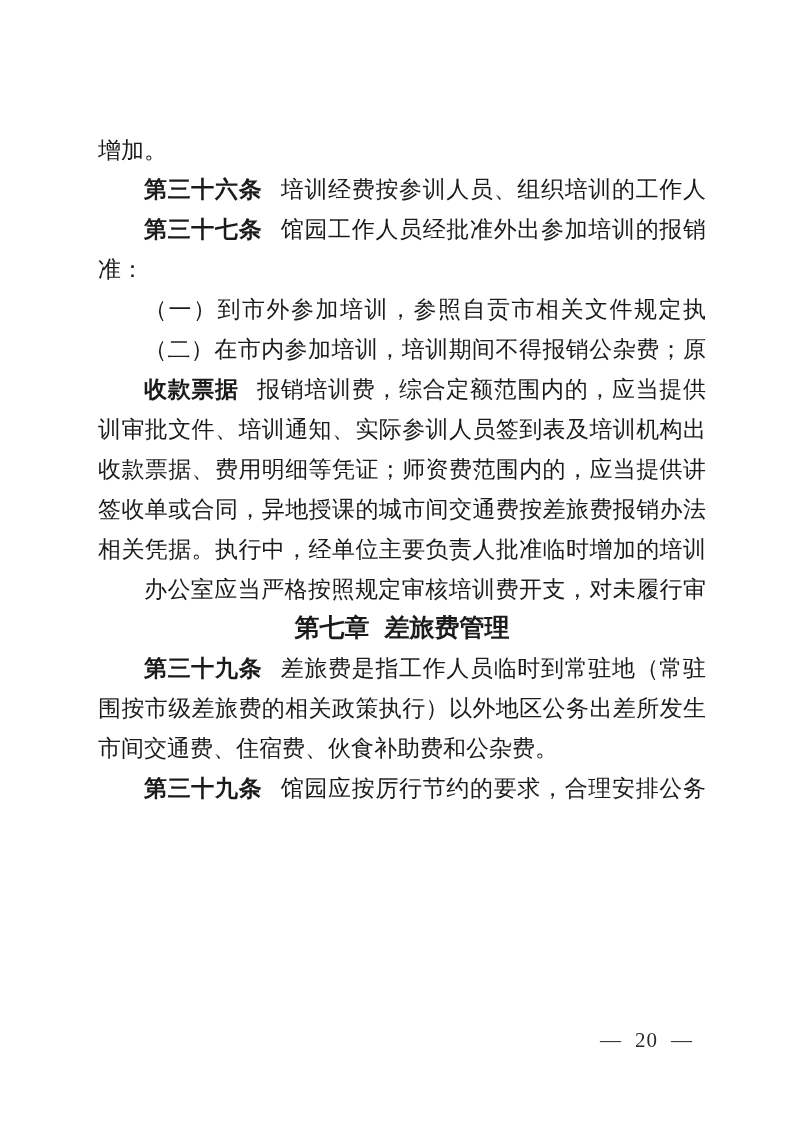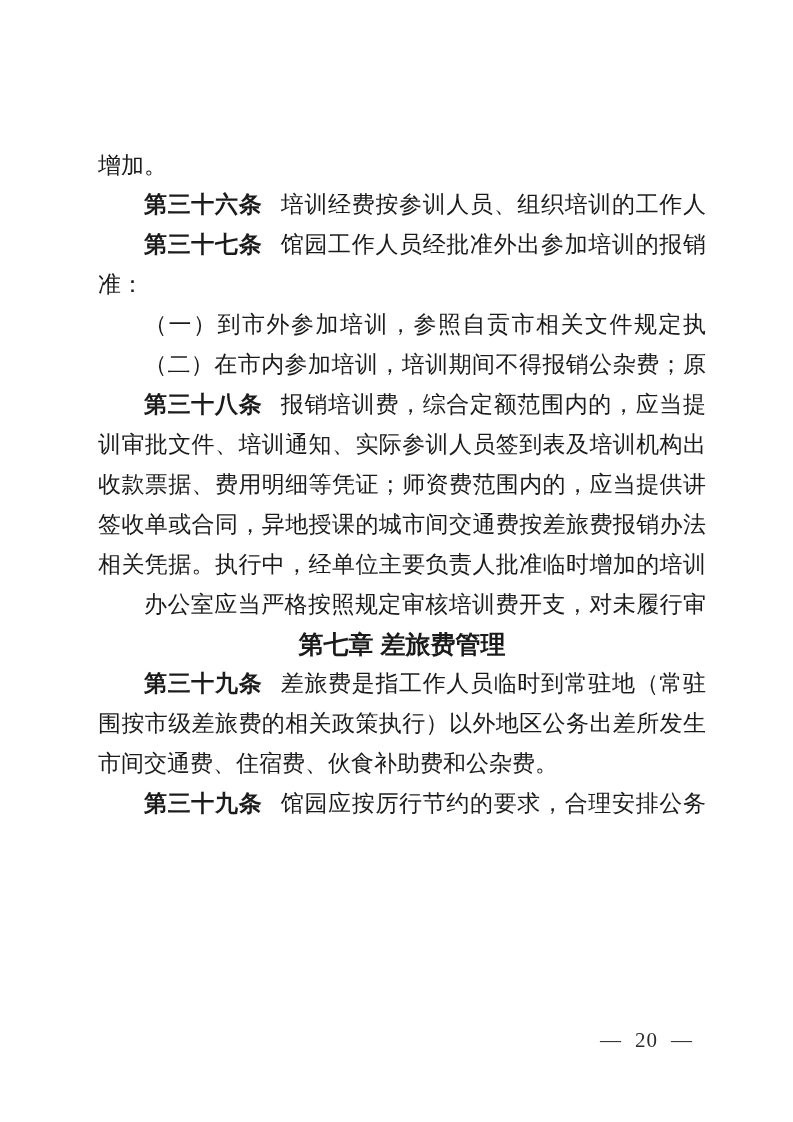--- a/index.html
+++ b/index.html
@@ -9,37 +9,37 @@
     height: 1122px;
     margin: 0 auto;
     background: #ffffff;
     font-family: "Liberation Serif", serif;
     color: #1b1b1b;
     overflow: hidden;
   }
   .text-block {
     position: absolute;
     left: 98px;
-    top: 146px;
+    top: 131px;
     width: 608px;
     font-size: 23px;
     line-height: 39.4px;
   }
   .ln {
     text-align: justify;
     max-height: 40px;
     overflow: hidden;
     white-space: normal;
   }
   .ln.fill { text-align-last: justify; }
   .ln.ind  { text-indent: 2em; }
   .ln b { font-weight: 700; margin-right: 0.8em; }
   .ln b:empty { display: none; }
   .heading-ln {
-    font-family: Liberation Sans, sans-serif;
+    font-family: Liberation Mono, monospace;
     font-weight: 700;
     font-size: 25px;
     text-align: right;
     text-align-last: center;
     max-height: 40px;
     overflow: hidden;
   }
   .footer {
     position: absolute;
     top: 1028px;
@@ -62,21 +62,21 @@
 
     <div class="ln fill ind"><b>第三十六条</b><span>培训经费按参训人员、组织培训的工作人员以</span></div>
 
     <div class="ln fill ind"><b>第三十七条</b><span>馆园工作人员经批准外出参加培训的报销标</span></div>
     <div class="ln"><span>准：</span></div>
 
     <div class="ln fill ind"><span>（一）到市外参加培训，参照自贡市相关文件规定执行。</span></div>
 
     <div class="ln fill ind"><span>（二）在市内参加培训，培训期间不得报销公杂费；原则上</span></div>
 
-    <div class="ln fill ind"><b>第三十八条</b><span>报销培训费，综合定额范围内的，应当提供培</span></div>
+    <div class="ln fill ind"><b>收款票据</b><span>报销培训费，综合定额范围内的，应当提供培</span></div>
     <div class="ln fill"><span>训审批文件、培训通知、实际参训人员签到表及培训机构出具的</span></div>
     <div class="ln fill"><span>收款票据、费用明细等凭证；师资费范围内的，应当提供讲课费</span></div>
     <div class="ln fill"><span>签收单或合同，异地授课的城市间交通费按差旅费报销办法提供</span></div>
     <div class="ln fill"><span>相关凭据。执行中，经单位主要负责人批准临时增加的培训项目，</span></div>
 
     <div class="ln fill ind"><span>办公室应当严格按照规定审核培训费开支，对未履行审批备</span></div>
 
     <div class="heading-ln">第七章 差旅费管理</div>
 
     <div class="ln fill ind"><b>第三十九条</b><span>差旅费是指工作人员临时到常驻地（常驻地范</span></div>

